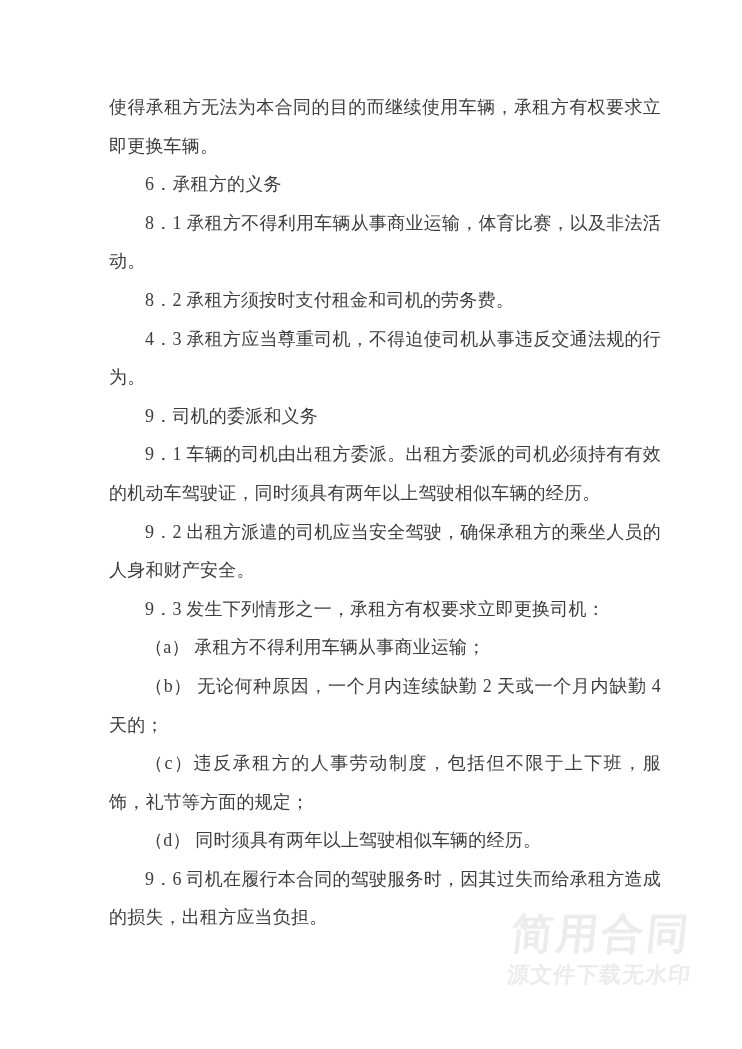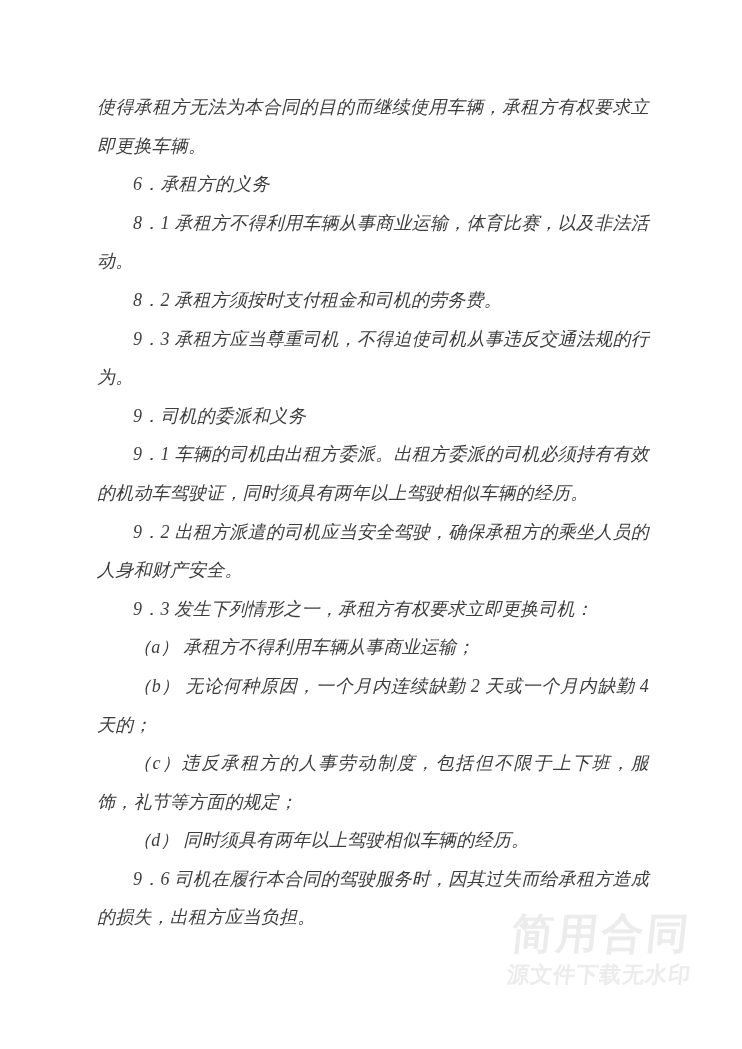--- a/index.html
+++ b/index.html
@@ -6,24 +6,23 @@
   .page {
     position: relative;
     width: 742px;
     height: 1049px;
     background: #ffffff;
     overflow: hidden;
     font-family: "Liberation Serif", "DejaVu Serif", serif;
   }
   .content {
     position: absolute;
-    left: 97px;
+    left: 109px;
     top: 88px;
     width: 552px;
-    font-style: italic;
   }
   .content p {
     margin: 0;
     padding: 0;
     font-size: 18px;
     line-height: 38.6px;
     color: #3d3d3d;
     text-align: justify;
     letter-spacing: 0.2px;
     word-break: break-all;
@@ -54,21 +53,21 @@
 </style>
 </head>
 <body>
 
 <div class="page">
   <div class="content">
     <p>使得承租方无法为本合同的目的而继续使用车辆，承租方有权要求立即更换车辆。</p>
     <p class="indent">6．承租方的义务</p>
     <p class="indent">8．1 承租方不得利用车辆从事商业运输，体育比赛，以及非法活动。</p>
     <p class="indent">8．2 承租方须按时支付租金和司机的劳务费。</p>
-    <p class="indent">9．3 承租方应当尊重司机，不得迫使司机从事违反交通法规的行为。</p>
+    <p class="indent">4．3 承租方应当尊重司机，不得迫使司机从事违反交通法规的行为。</p>
     <p class="indent">9．司机的委派和义务</p>
     <p class="indent">9．1 车辆的司机由出租方委派。出租方委派的司机必须持有有效的机动车驾驶证，同时须具有两年以上驾驶相似车辆的经历。</p>
     <p class="indent">9．2 出租方派遣的司机应当安全驾驶，确保承租方的乘坐人员的人身和财产安全。</p>
     <p class="indent">9．3 发生下列情形之一，承租方有权要求立即更换司机：</p>
     <p class="indent">（a） 承租方不得利用车辆从事商业运输；</p>
     <p class="indent">（b） 无论何种原因，一个月内连续缺勤 2 天或一个月内缺勤 4 天的；</p>
     <p class="indent">（c）违反承租方的人事劳动制度，包括但不限于上下班，服饰，礼节等方面的规定；</p>
     <p class="indent">（d） 同时须具有两年以上驾驶相似车辆的经历。</p>
     <p class="indent">9．6 司机在履行本合同的驾驶服务时，因其过失而给承租方造成的损失，出租方应当负担。</p>
   </div>

